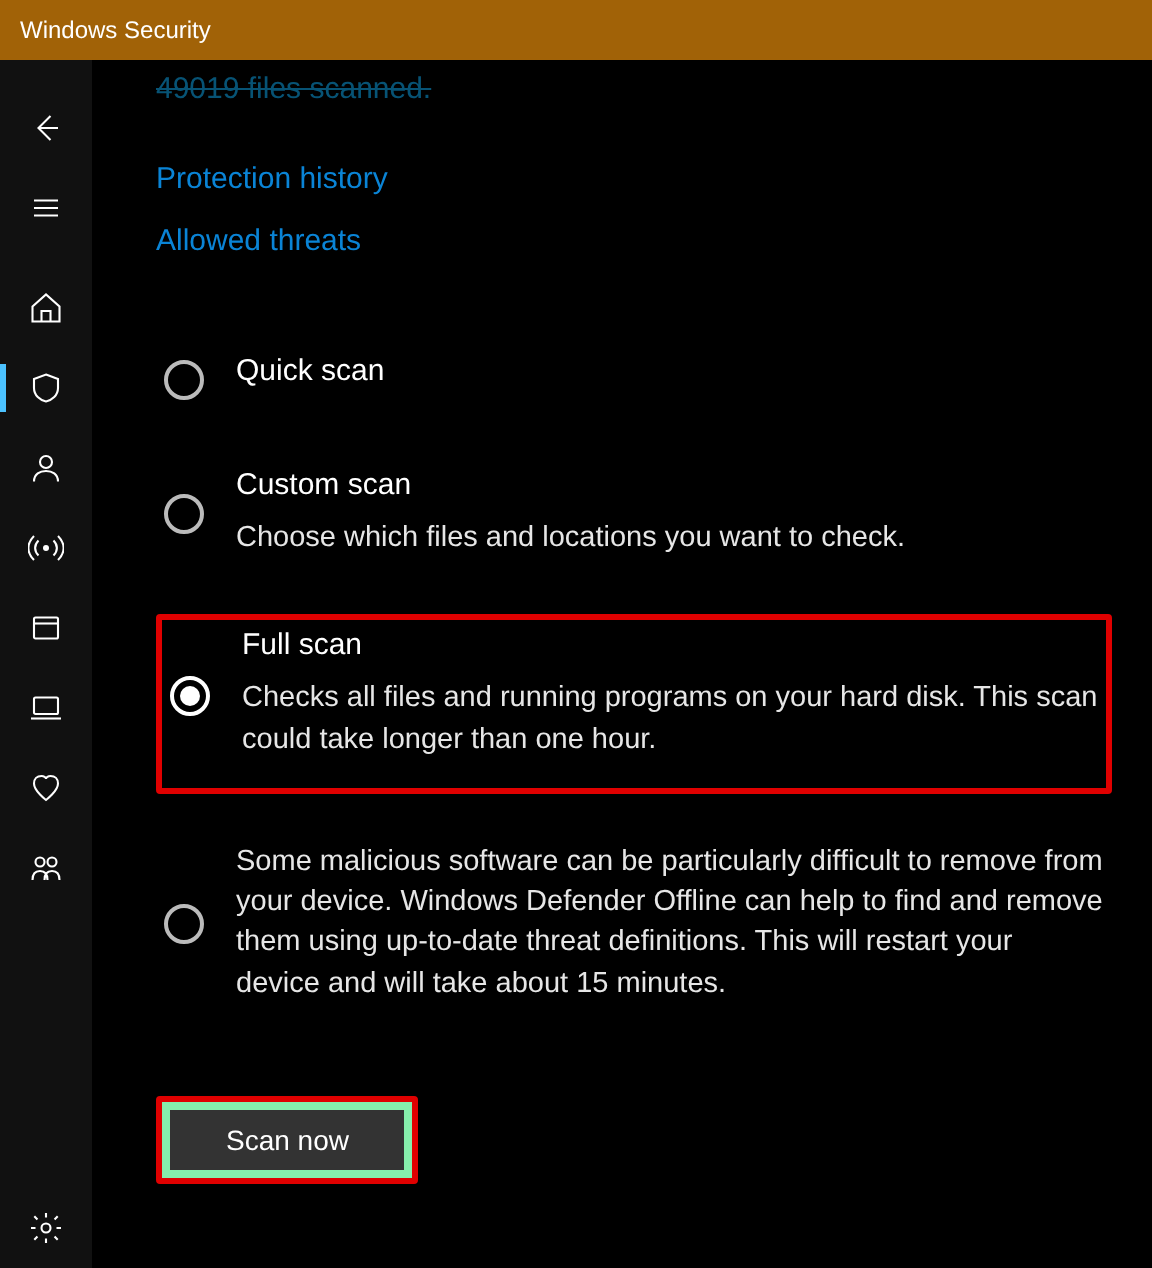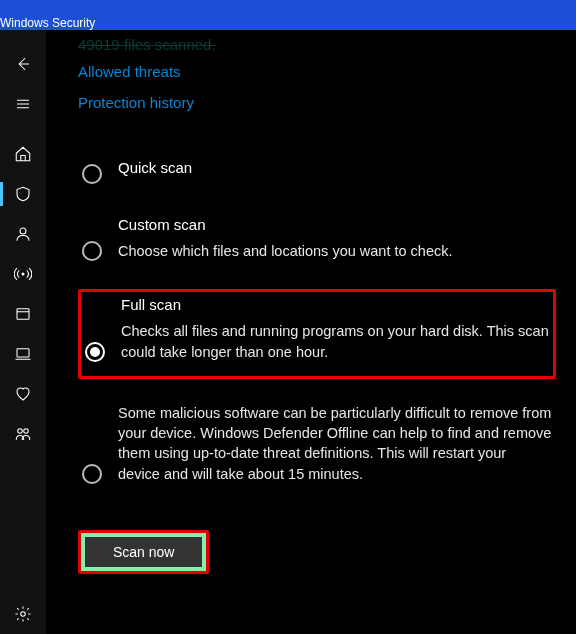--- a/index.html
+++ b/index.html
@@ -1,38 +1,38 @@
 <!DOCTYPE html>
 <html><head>
 <meta charset="utf-8">
 <style>
   * { margin: 0; padding: 0; box-sizing: border-box; }
   html, body { width: 576px; height: 634px; overflow: hidden; }
   body { background: #000; font-family: "Segoe UI", Arial, sans-serif; color: #fff; font-size: 14px; }
 
-  .title-bar { height: 30px; display: flex; align-items: flex-end; background: #1d4ed8; }
+  .title-bar { height: 30px; display: flex; align-items: center; padding-left: 10px; background: #a16207; }
   .title-bar span { font-size: 12px; color: #fff; }
 
   .app { display: flex; height: 604px; }
 
   .sidebar { width: 46px; background: #111; display: flex; flex-direction: column; align-items: center; padding-top: 14px; gap: 0; position: relative; }
   .sidebar .nav-item { width: 46px; height: 40px; display: flex; align-items: center; justify-content: center; cursor: pointer; position: relative; }
   .sidebar .nav-item svg { width: 18px; height: 18px; stroke: #fff; fill: none; stroke-width: 1.4; }
   .sidebar .nav-item.active::before { content: ""; position: absolute; left: 0; top: 8px; bottom: 8px; width: 3px; background: #4cc2ff; }
   .sidebar .spacer { flex: 1; }
 
   .content { flex: 1; padding: 6px 20px 20px 32px; overflow: hidden; position: relative; }
 
-  .truncated-line { color: #0f766e; font-size: 15px; margin-bottom: 10px; text-decoration: line-through; opacity: 0.5; }
+  .truncated-line { color: #0ea5e9; font-size: 15px; margin-bottom: 28px; text-decoration: line-through; opacity: 0.5; }
 
   .link { color: #0a84d6; font-size: 15px; margin-bottom: 14px; cursor: pointer; display: block; }
 
   .scan-group { margin-top: 44px; }
 
-  .radio-option { display: flex; align-items: flex-end; margin-bottom: 6px; padding: 4px 4px 8px 4px; }
+  .radio-option { display: flex; align-items: center; margin-bottom: 6px; padding: 4px 4px 8px 4px; }
   .radio-option .radio { width: 20px; height: 20px; border: 2px solid #bbb; border-radius: 50%; margin-right: 16px; flex-shrink: 0; margin-top: 1px; position: relative; }
   .radio-option.selected .radio { border-color: #fff; }
   .radio-option.selected .radio::after { content: ""; position: absolute; top: 3px; left: 3px; width: 10px; height: 10px; border-radius: 50%; background: #fff; }
   .radio-body { flex: 1; }
   .radio-title { font-size: 15px; color: #fff; margin-bottom: 8px; }
   .radio-desc { font-size: 14.5px; color: #e6e6e6; line-height: 1.4; }
 
   .option-wrap { margin-bottom: 20px; }
   .highlight { border: 3px solid #e00000; border-radius: 2px; }
 
@@ -112,22 +112,22 @@
           <circle cx="12" cy="12" r="3"></circle>
           <path d="M12 2v3M12 19v3M4.2 4.2l2.1 2.1M17.7 17.7l2.1 2.1M2 12h3M19 12h3M4.2 19.8l2.1-2.1M17.7 6.3l2.1-2.1"></path>
         </svg>
     </div>
   </div>
 
   <div class="content">
 
     <div class="truncated-line">49019 files scanned.</div>
 
+    <a class="link">Protection history</a>
     <a class="link">Allowed threats</a>
-    <a class="link">Protection history</a>
 
     <div class="scan-group">
 
       <div class="option-wrap">
         <div class="radio-option">
           <div class="radio"></div>
           <div class="radio-body">
             <div class="radio-title">Quick scan</div>
           </div>
         </div>

